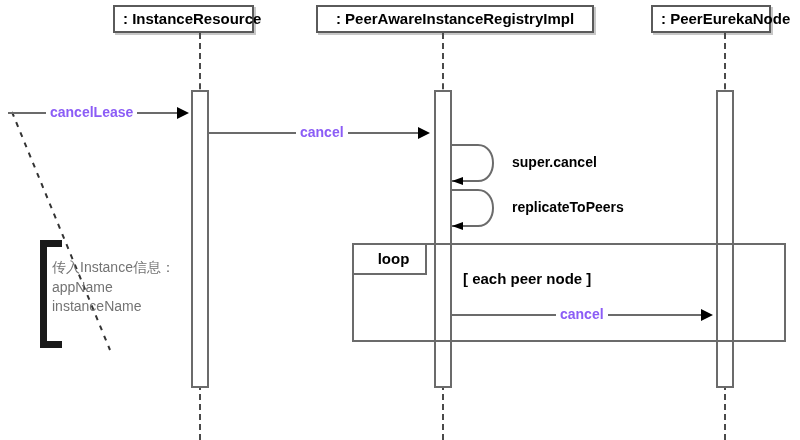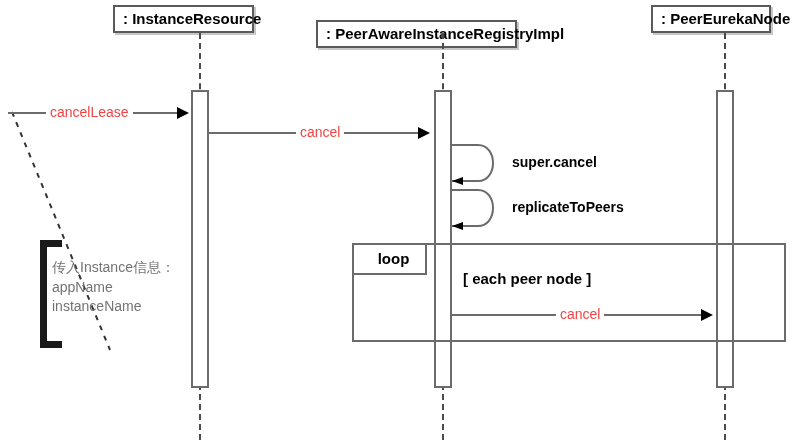--- a/index.html
+++ b/index.html
@@ -53,23 +53,23 @@
     height: 0;
     border-top: 6px solid transparent;
     border-bottom: 6px solid transparent;
   }
   .arrow-head.right {
     border-left: 12px solid #000000;
   }
   .msg-label {
     position: absolute;
     background: #ffffff;
-    color: #ef4444;
+    color: #8b5cf6;
     font-size: 14px;
-    font-weight: normal;
+    font-weight: bold;
     padding: 0 4px;
     white-space: nowrap;
     line-height: 16px;
   }
   .self-label {
     position: absolute;
     color: #000000;
     font-size: 14px;
     font-weight: bold;
     white-space: nowrap;
@@ -141,21 +141,21 @@
 
     <path d="M447,145 L478,145 C498,145 498,181 478,181 L452,181" stroke="#6b6b6b" stroke-width="2" fill="none" marker-end="url(#arrow-solid)"></path>
 
     <path d="M447,190 L478,190 C498,190 498,226 478,226 L452,226" stroke="#6b6b6b" stroke-width="2" fill="none" marker-end="url(#arrow-solid)"></path>
   </svg>
 
   <div class="lifeline-head" style="left:113px; top:5px; width:141px;">: InstanceResource</div>
   <div class="lifeline-dash" style="left:199px; top:33px; height:407px;"></div>
   <div class="activation" style="left:191px; top:90px; height:298px;"></div>
 
-  <div class="lifeline-head" style="left:316px; top:20px; width:201px;">: PeerAwareInstanceRegistryImpl</div>
+  <div class="lifeline-head" style="left:316px; top:5px; width:278px;">: PeerAwareInstanceRegistryImpl</div>
   <div class="lifeline-dash" style="left:442px; top:33px; height:407px;"></div>
   <div class="activation" style="left:434px; top:90px; height:298px;"></div>
 
   <div class="lifeline-head" style="left:651px; top:5px; width:120px;">: PeerEurekaNode</div>
   <div class="lifeline-dash" style="left:724px; top:33px; height:407px;"></div>
   <div class="activation" style="left:716px; top:90px; height:298px;"></div>
 
   <div class="msg-line" style="left:8px; top:112px; width:175px;"></div>
   <div class="arrow-head right" style="left:177px; top:107px;"></div>
   <div class="msg-label" style="left:46px; top:104px;">cancelLease</div>

